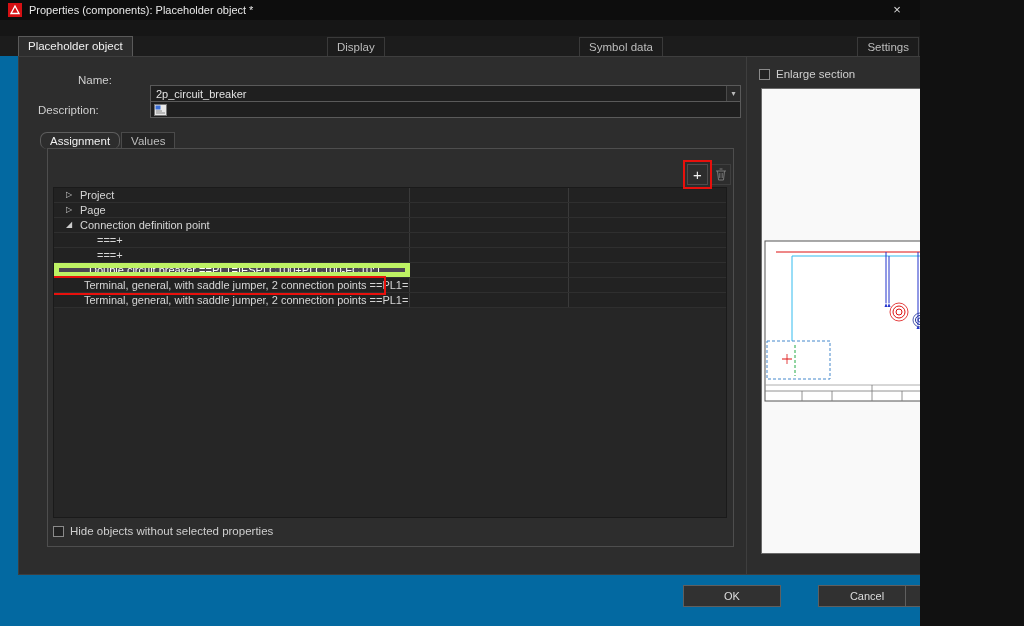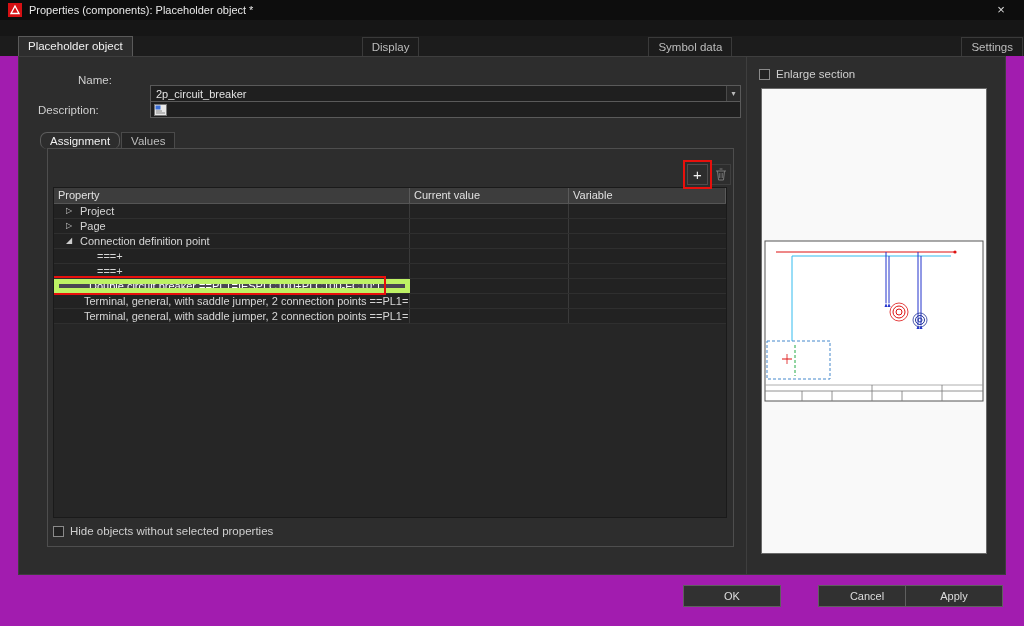--- a/index.html
+++ b/index.html
@@ -1,18 +1,18 @@
 <!DOCTYPE html>
 <html><head>
 <meta charset="utf-8">
 <style>
   * { box-sizing: border-box; margin: 0; padding: 0; }
   html,body { background:#111; }
   body { font-family:"Liberation Sans", sans-serif; }
-  .window{ position:relative; width:1024px; height:626px; background:#a21caf; color:#d6d6d6; font-size:12px; overflow:hidden; }
+  .window{ position:relative; width:920px; height:626px; background:#0369a1; color:#d6d6d6; font-size:12px; overflow:hidden; }
 
   
   .titlebar{ position:absolute; top:0; left:0; right:0; height:20px; background:#0d0d0d; display:flex; align-items:center; padding:0 8px; gap:7px; }
   .app-icon{ width:14px; height:14px; background:#d61013; display:flex; align-items:center; justify-content:center; flex:0 0 auto; }
   .titlebar-title{ flex:1; font-size:11px; color:#e8e8e8; white-space:nowrap; }
   .close-btn{ width:30px; height:20px; border:none; background:transparent; color:#dddddd; font-size:13px; line-height:20px; text-align:center; cursor:pointer; }
   .titlebar-gap{ position:absolute; top:20px; left:0; right:0; height:16px; background:#161616; }
 
   
   .tabstrip{ position:absolute; top:36px; left:0; right:0; height:20px; background:#1c1c1c; display:flex; align-items:flex-end; padding-left:18px;justify-content:space-between; }
@@ -123,25 +123,20 @@
     <div class="annotation" style="left:635px; top:11px; width:29px; height:29px;"></div>
 
     <button class="tool-btn disabled" style="left:662px; top:15px;">
       <svg width="12" height="13" viewBox="0 0 12 13">
         <path d="M1 3 H11 M4.5 1 H7.5 M2.5 3 L3.5 12 H8.5 L9.5 3 M4.8 5 V10 M7.2 5 V10" stroke="#b8b8b8" stroke-width="1" fill="none"></path>
       </svg>
     </button>
 
     <div class="ptable">
 
-      <div class="trow thead">
-        <div class="tcell c-prop">Property</div>
-        <div class="tcell c-val">Current value</div>
-        <div class="tcell c-var">Variable</div>
-      </div>
 
       <div class="trow">
         <div class="tcell c-prop">
             <span class="expander">▷</span>
             <span>Project</span>
           </div>
         <div class="tcell c-val"></div>
         <div class="tcell c-var"></div>
       </div>
 

